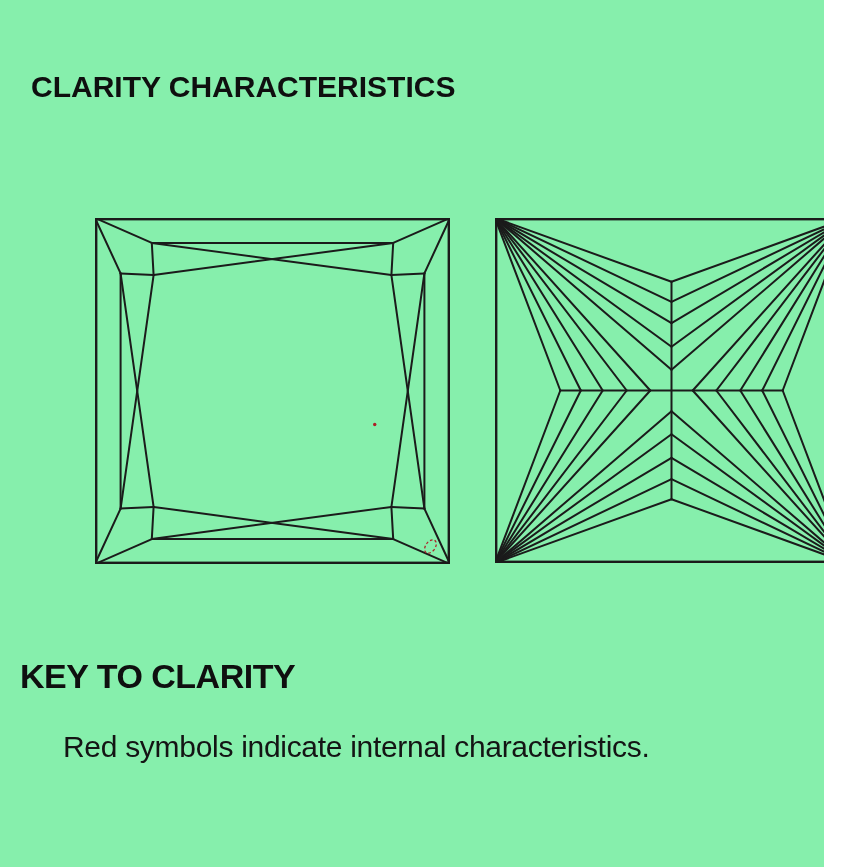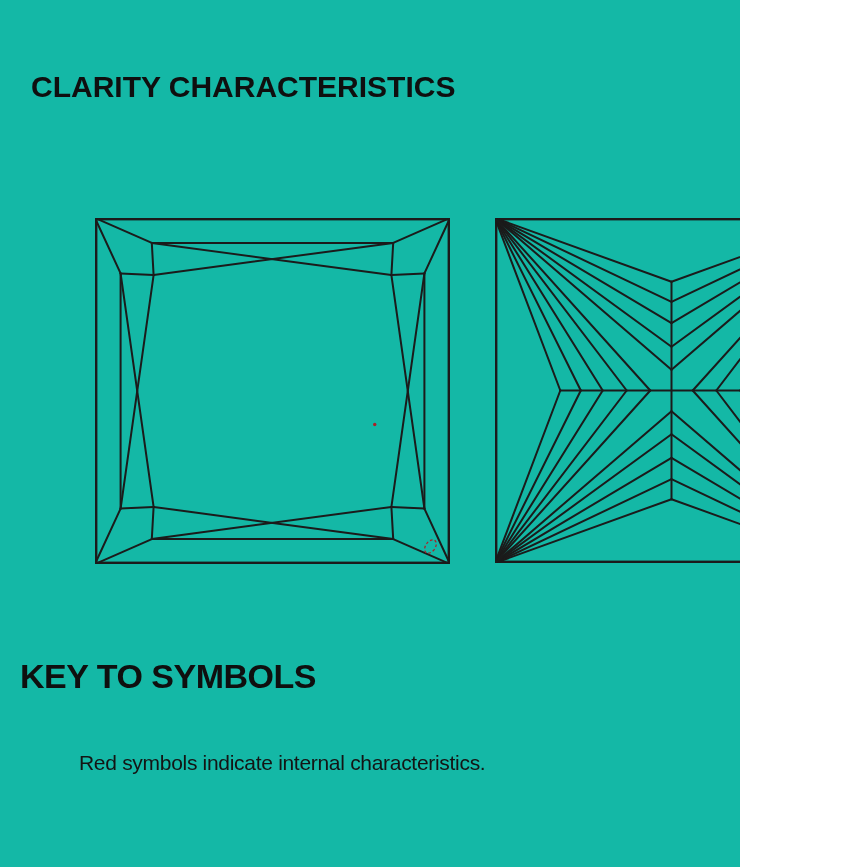--- a/index.html
+++ b/index.html
@@ -1,30 +1,30 @@
 <!DOCTYPE html>
 <html><head>
 <meta charset="utf-8">
 <style>
   html,body{margin:0;padding:0;background:#fff;}
   .page{
-    position:relative;width:740px;height:867px;background:#14b8a6;
+    position:relative;width:824px;height:867px;background:#86efac;
     font-family:"Liberation Sans", sans-serif;color:#111;overflow:hidden;
   }
   .title{
     position:absolute;left:31px;top:72px;margin:0;
     font-size:30px;font-weight:700;line-height:1;letter-spacing:0px;color:#0f0f0f;
   }
   .key-heading{
     position:absolute;left:20px;top:659px;margin:0;
     font-size:34px;font-weight:700;line-height:1;letter-spacing:-0.5px;color:#0f0f0f;
   }
   .key-text{
-    position:absolute;left:63px;top:730px;margin:16px;
-    font-size:21px;font-weight:400;line-height:33px;letter-spacing:-0.3px;color:#141414;
+    position:absolute;left:63px;top:730px;margin:0;
+    font-size:30px;font-weight:400;line-height:33px;letter-spacing:-0.3px;color:#141414;
   }
   .key-text p{margin:0;padding:0;}
   .diagram-svg{position:absolute;display:block;}
   #crown-svg{left:95px;top:218px;}
   #pavilion-svg{left:495px;top:218px;}
 </style>
 </head>
 <body>
 
 <div class="page">
@@ -104,19 +104,19 @@
       <line x1="353.0" y1="345.0" x2="176.5" y2="261.2" stroke="#1b1b1b" stroke-width="2" stroke-linecap="round"></line>
       <line x1="353.0" y1="345.0" x2="267.2" y2="172.5" stroke="#1b1b1b" stroke-width="2" stroke-linecap="round"></line>
       <line x1="353.0" y1="345.0" x2="176.5" y2="239.8" stroke="#1b1b1b" stroke-width="2" stroke-linecap="round"></line>
       <line x1="353.0" y1="345.0" x2="245.3" y2="172.5" stroke="#1b1b1b" stroke-width="2" stroke-linecap="round"></line>
       <line x1="353.0" y1="345.0" x2="176.5" y2="216.3" stroke="#1b1b1b" stroke-width="2" stroke-linecap="round"></line>
       <line x1="353.0" y1="345.0" x2="221.3" y2="172.5" stroke="#1b1b1b" stroke-width="2" stroke-linecap="round"></line>
       <line x1="353.0" y1="345.0" x2="176.5" y2="193.2" stroke="#1b1b1b" stroke-width="2" stroke-linecap="round"></line>
       <line x1="353.0" y1="345.0" x2="197.7" y2="172.5" stroke="#1b1b1b" stroke-width="2" stroke-linecap="round"></line>
     </svg>
 
-  <h2 class="key-heading">KEY TO SYMBOLS</h2>
+  <h2 class="key-heading">KEY TO CLARITY</h2>
 
   <div class="key-text">
     <p>Red symbols indicate internal characteristics.</p>
   </div>
 
 </div>
 
 </body></html>

